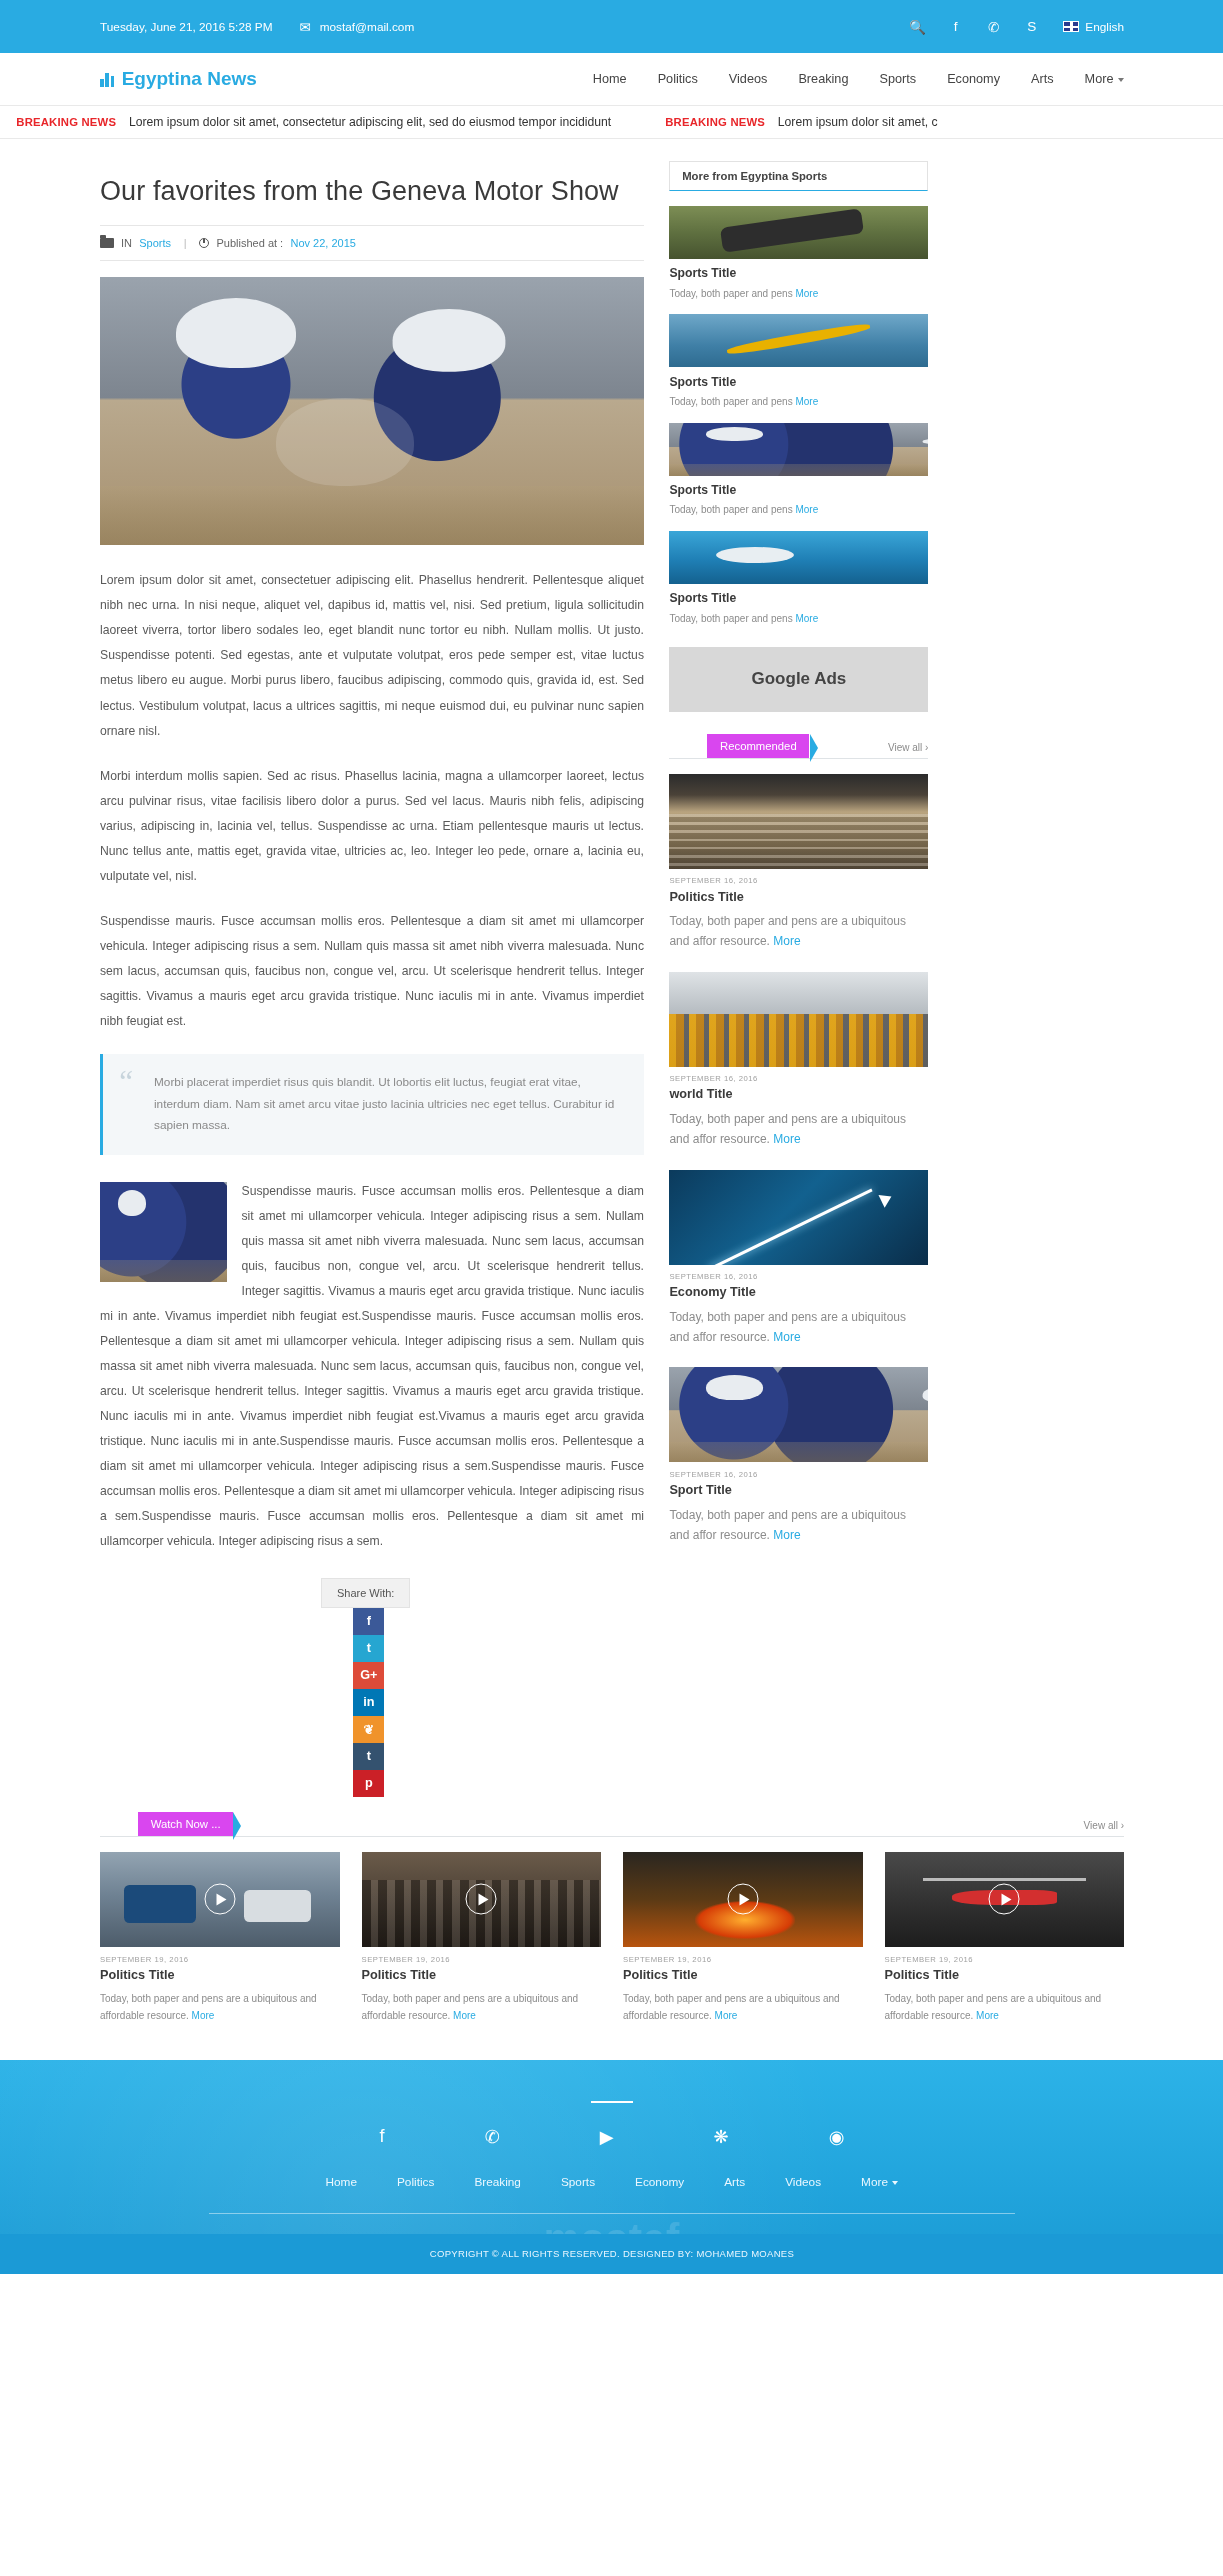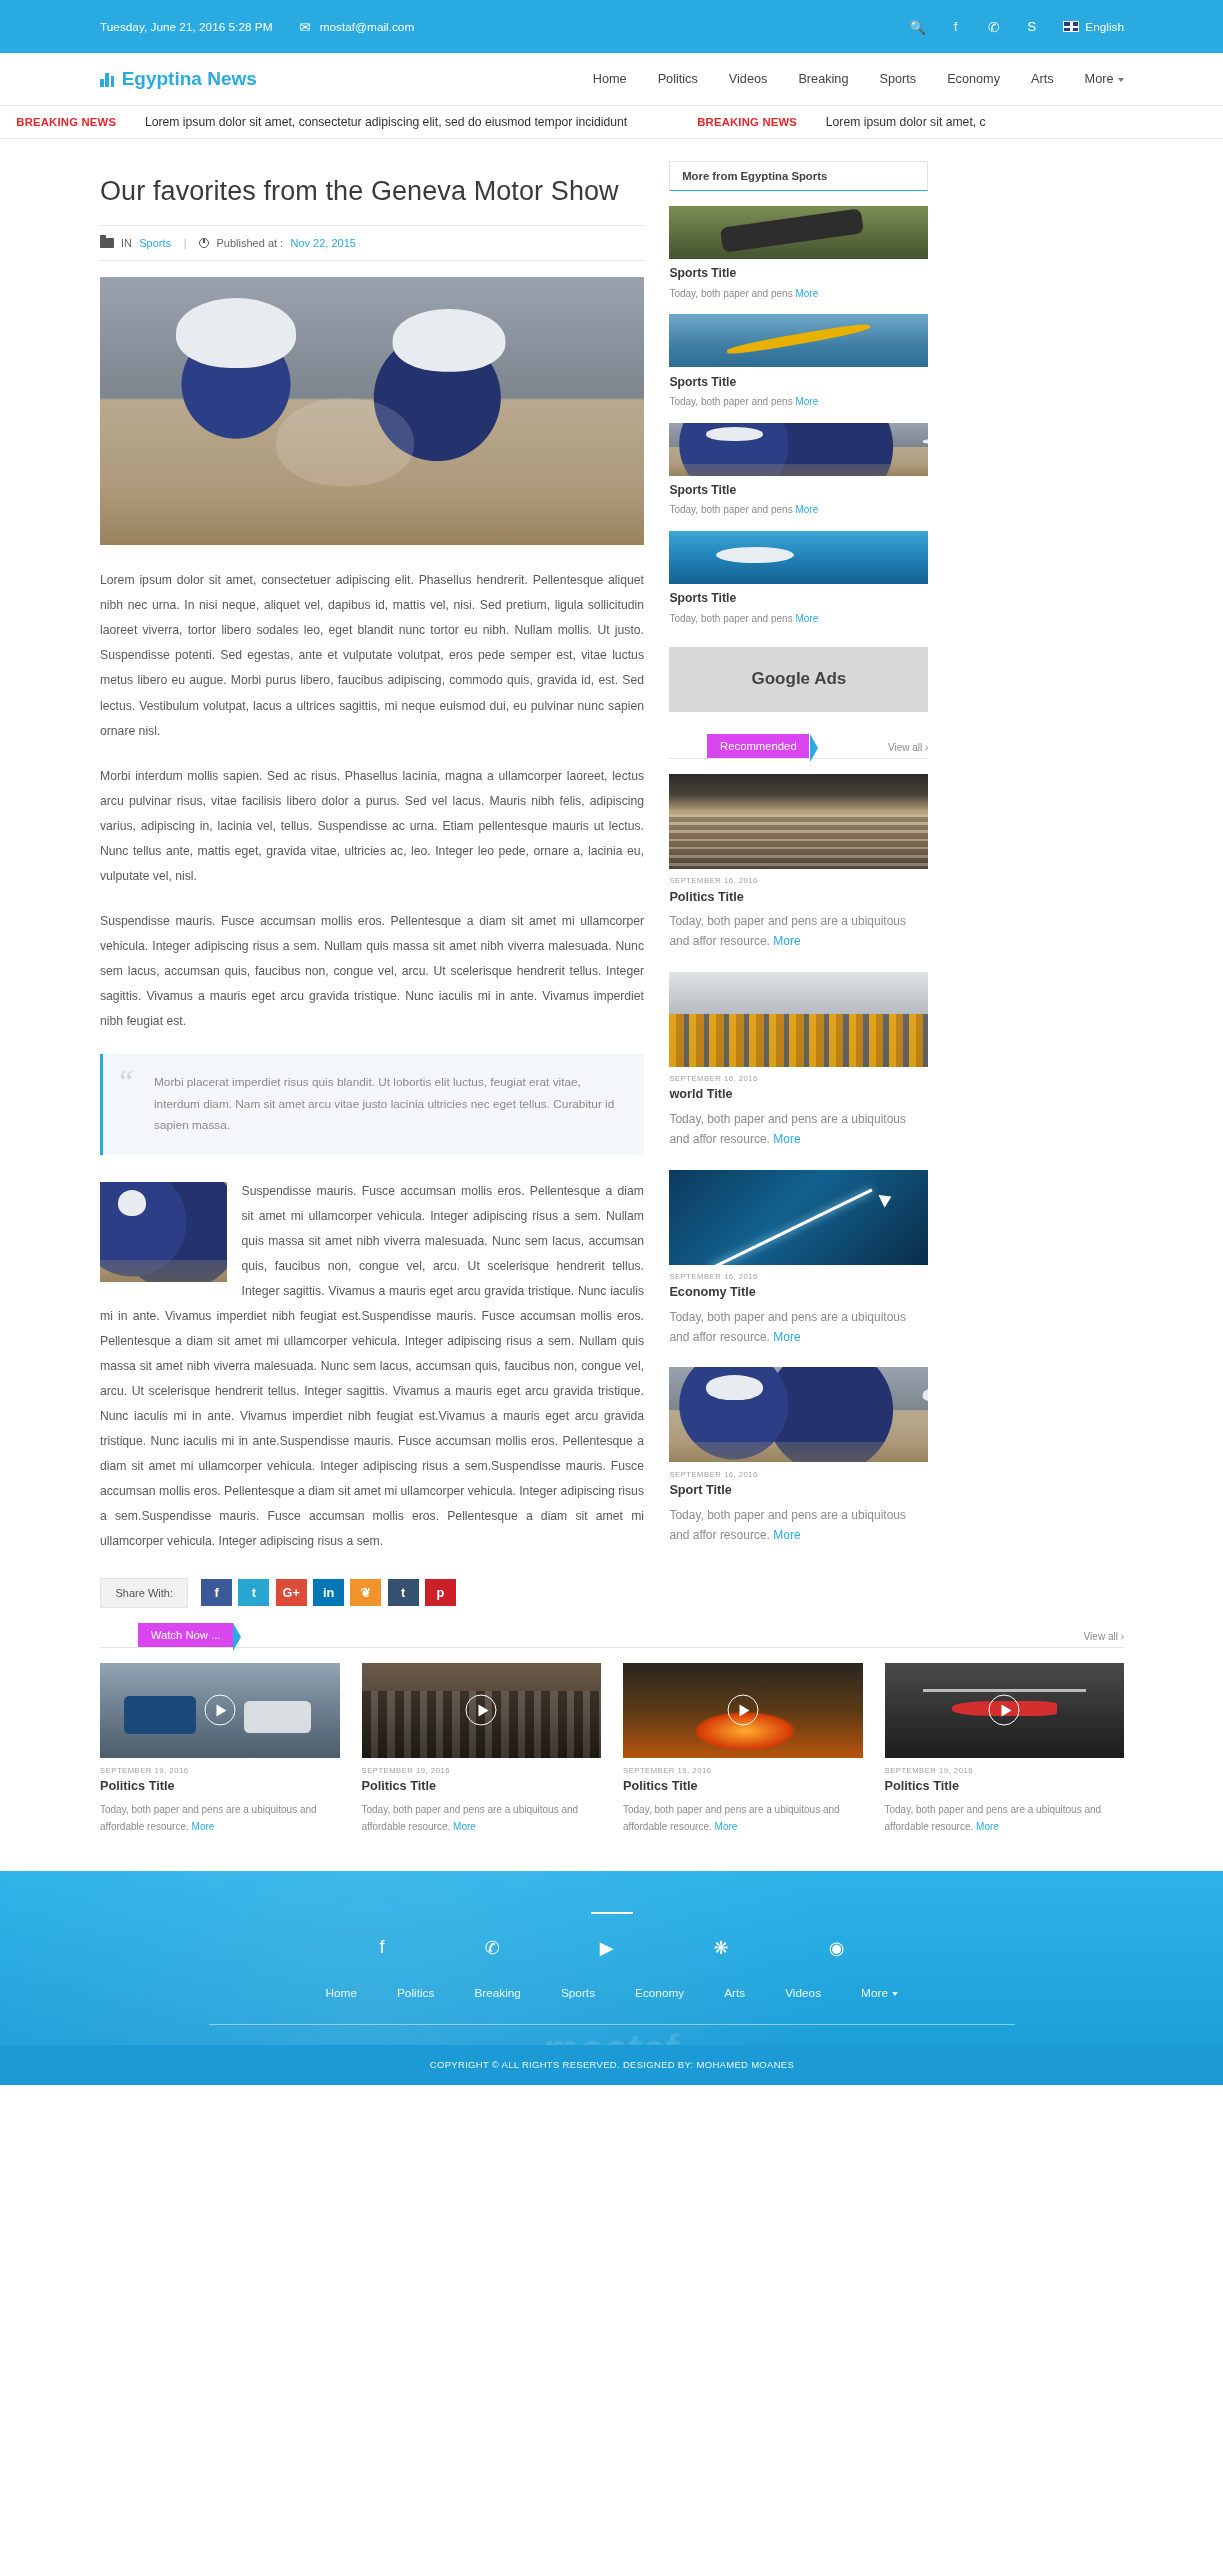--- a/index.html
+++ b/index.html
@@ -55,21 +55,21 @@
   .brand .bars i:nth-child(2){ height:13.6px; }
   .brand .bars i:nth-child(3){ height:11px; }
   .menu { margin-left:auto; display:flex; align-items:center; gap:31px; font-size:12.7px; color:#444; }
   .menu a { color:#444; text-decoration:none; cursor:pointer; }
   .caret { display:inline-block; margin-left:4.5px; border-left:3.6px solid transparent; border-right:3.6px solid transparent; border-top:4.5px solid #777; vertical-align:middle; }
 
   
   .breaking {
     height:33px; display:flex; align-items:center; overflow:hidden;
     border-bottom:0.9px solid #e9e9e9; background:#fff; padding:0 16.3px;
-    font-size:12.2px; white-space:nowrap;gap:16px;
+    font-size:12.2px; white-space:nowrap;
   }
   .breaking .tag { color:#e8262a; font-weight:bold; margin-right:12.7px; font-size:11.3px; letter-spacing:0.2px; }
   .breaking .txt { color:#333; margin-right:54px; }
 
   
   .wrap { display:flex; gap:25.4px; padding:22px 100px 0 100px; align-items:flex-start; }
   .main { width:544px; flex:none; }
   .side { width:259px; flex:none; }
 
   h1.title {
@@ -96,21 +96,21 @@
   blockquote {
     margin:7.3px 0 23.6px 0; background:#f4f7f9; border-left:3.6px solid #29abe2;
     padding:18px 22px 18px 51px; position:relative; color:#8a8a8a; font-size:11.8px; line-height:1.85;
   }
   blockquote .qmark { position:absolute; left:16.3px; top:12.7px; font-size:31px; color:#c7d4dc; font-family:"Liberation Serif", serif; line-height:1; }
 
   .withimg { overflow:hidden; margin-bottom:18px; }
   .withimg .thumb { float:left; width:127px; height:100px; margin:3.6px 14.5px 9px 0; overflow:hidden; }
   .withimg p { font-size:12.2px; line-height:2.05; color:#5a5a5a; margin:0; text-align:justify; }
 
-  .share { display:flex; align-items:center; gap:0; margin:23.6px 0 11px 0; }
+  .share { display:flex; align-items:center; gap:0; margin:23.6px 0 11px 0;flex-direction:column; }
   .share .lbl {
     background:#f1f1f1; color:#555; font-size:11px; padding:8.2px 14.5px; border:0.9px solid #e3e3e3;
     margin-right:12.7px;
   }
   .share .sbtn {
     width:31px; height:27px; display:inline-flex; align-items:center; justify-content:center;
     color:#fff; font-size:12.7px; margin-right:6.3px; cursor:pointer; font-weight:bold;
   }
 
   

